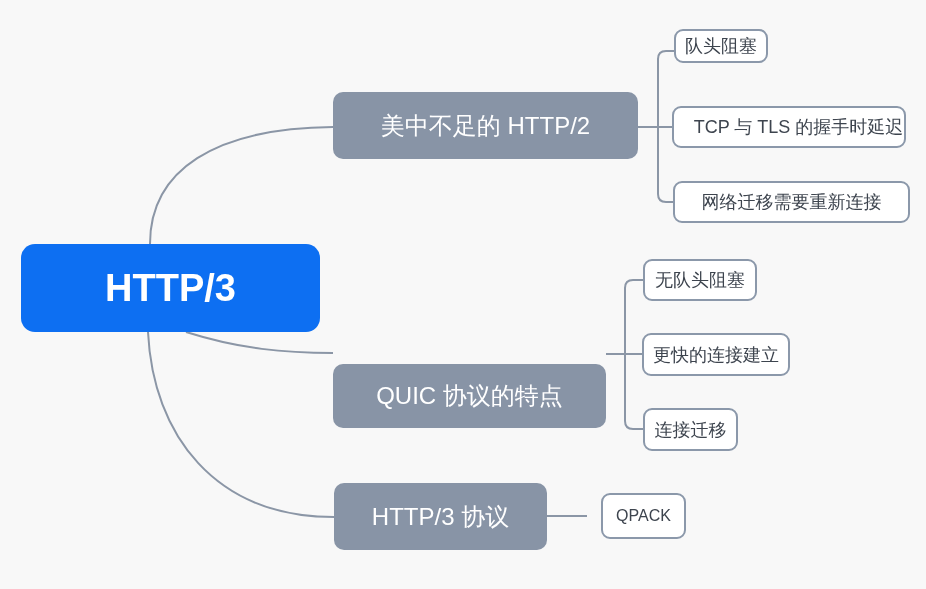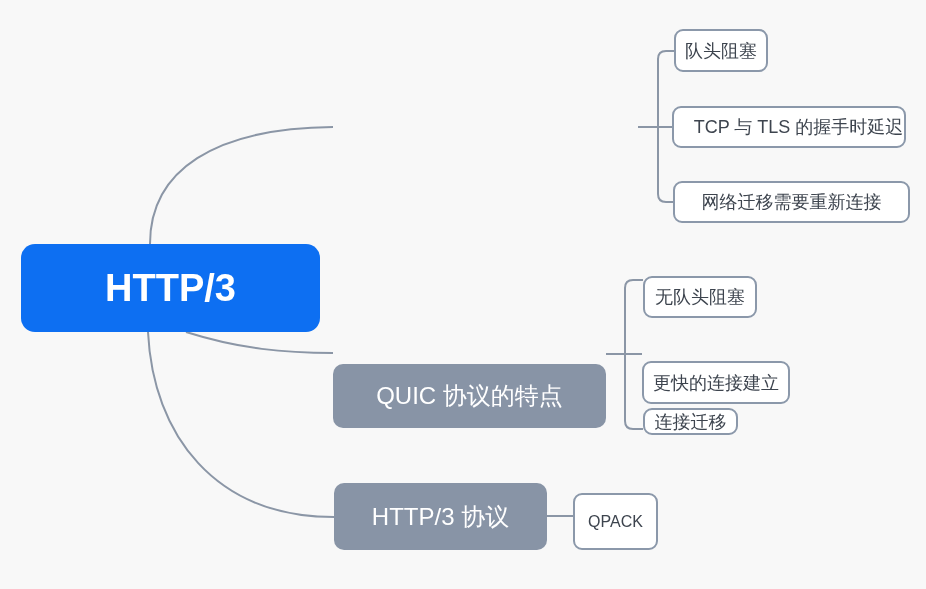--- a/index.html
+++ b/index.html
@@ -48,46 +48,47 @@
     border:2px solid var(--leaf-border);
     border-radius:9px;
     font-size:18px;
   }
   .node-leaf.small{font-size:16px;}
   
   #n-root   {left:21px;  top:244px; width:299px; height:88px;}
   #n-b1     {left:333px; top:92px;  width:305px; height:67px;}
   #n-b2     {left:333px; top:322px; width:273px; height:64px;margin-top:42px;}
   #n-b3     {left:334px; top:483px; width:213px; height:67px;}
-  #n-b1c1   {left:674px; top:29px;  width:94px;  height:43px;}
+  #n-b1c1   {left:674px; top:29px;  width:94px;  height:34px;}
   #n-b1c2   {left:672px; top:106px; width:234px; height:42px;padding-left:19px;}
   #n-b1c3   {left:673px; top:181px; width:237px; height:42px;}
-  #n-b2c1   {left:643px; top:276px; width:114px; height:42px;text-align:right;}
-  #n-b2c2   {left:642px; top:333px; width:148px; height:43px;margin-top:28px;}
-  #n-b2c3   {left:643px; top:408px; width:95px;  height:27px;}
-  #n-b3c1   {left:573px; top:493px; width:85px;  height:57px;}
+  #n-b2c1   {left:643px; top:259px; width:114px; height:42px;text-align:right;}
+  #n-b2c2   {left:642px; top:333px; width:148px; height:43px;}
+  #n-b2c3   {left:643px; top:408px; width:95px;  height:43px;}
+  #n-b3c1   {left:601px; top:493px; width:85px;  height:46px;}
 </style>
 </head>
 <body>
 
 <div class="canvas">
 
   <svg class="edges" viewBox="0 0 926 589" xmlns="http://www.w3.org/2000/svg">
     <path d="M150,244 C150,170 215,128 333,127"></path>
     <path d="M186,332 C240,349 285,353 333,353"></path>
     <path d="M148,332 C153,435 215,517 334,517"></path>
     <path d="M674,51 L666,51 Q658,51 658,59 L658,194 Q658,202 666,202 L673,202"></path>
     <path d="M638,127 L672,127"></path>
     <path d="M643,280 L633,280 Q625,280 625,288 L625,421 Q625,429 633,429 L643,429"></path>
     <path d="M606,354 L642,354"></path>
     <path d="M547,516 L587,516"></path>
   </svg>
 
   <div id="n-root" class="node node-root">HTTP/3</div>
 
+  <div id="n-b1" class="node node-branch">美中不足的 HTTP/2</div>
   <div id="n-b1c1" class="node node-leaf">队头阻塞</div>
   <div id="n-b1c2" class="node node-leaf">TCP 与 TLS 的握手时延迟</div>
   <div id="n-b1c3" class="node node-leaf">网络迁移需要重新连接</div>
 
   <div id="n-b2" class="node node-branch">QUIC 协议的特点</div>
   <div id="n-b2c1" class="node node-leaf">无队头阻塞</div>
   <div id="n-b2c2" class="node node-leaf">更快的连接建立</div>
   <div id="n-b2c3" class="node node-leaf">连接迁移</div>
 
   <div id="n-b3" class="node node-branch">HTTP/3 协议</div>

